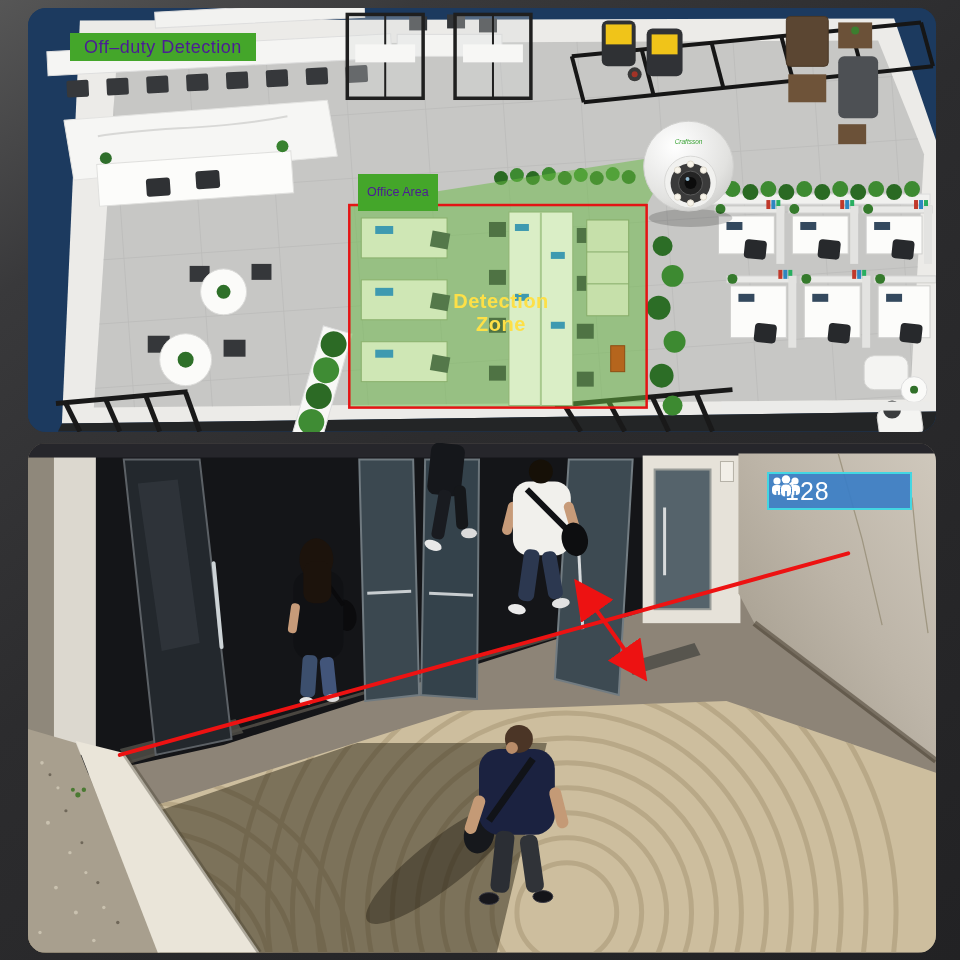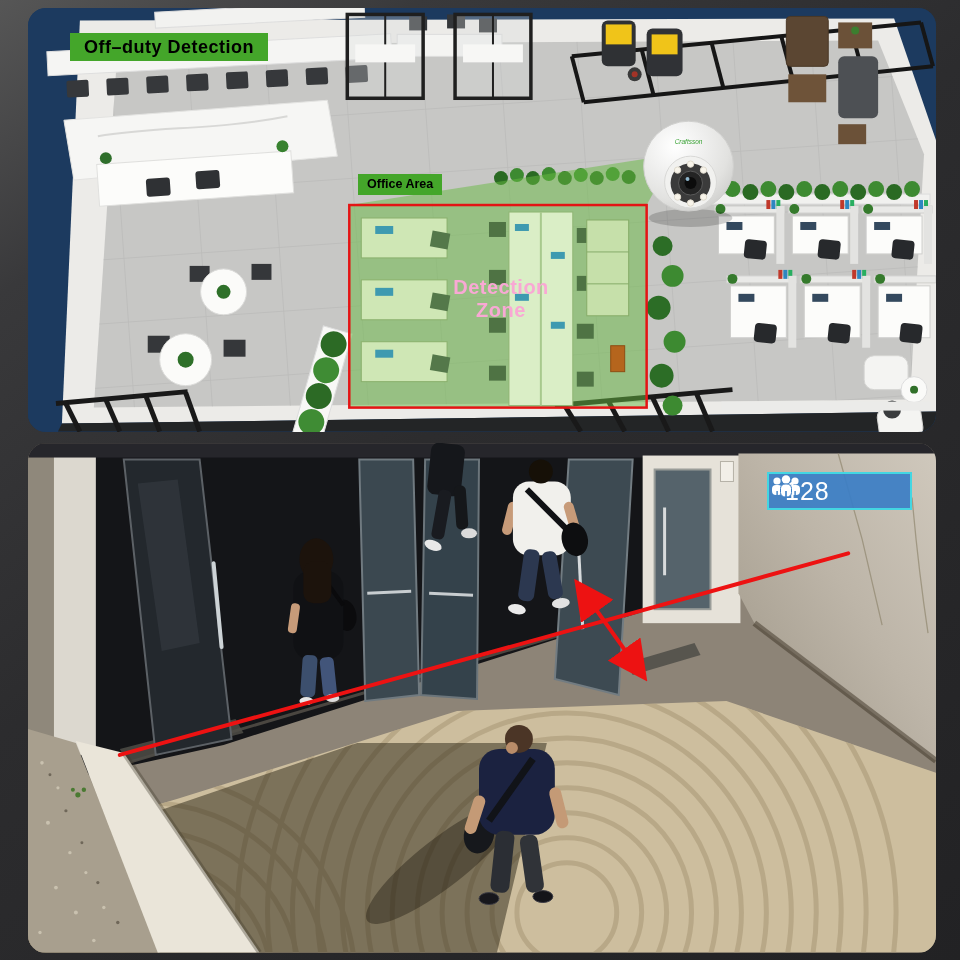--- a/index.html
+++ b/index.html
@@ -3,27 +3,27 @@
 <meta charset="utf-8">
 <style>
   html,body{margin:0;padding:0;background:#232325;}
   .stage{position:relative;width:960px;height:960px;overflow:hidden;
          background:linear-gradient(145deg,#565656 0%,#39393b 18%,#2c2c2e 45%,#222224 100%);
          font-family:"Liberation Sans",sans-serif;}
   .card{position:absolute;left:28px;width:908px;border-radius:18px;overflow:hidden;}
   .card-top{top:8px;height:424px;background:#1c3a5f;}
   .card-bottom{top:443px;height:510px;background:#141518;}
   .card svg{position:absolute;left:0;top:0;}
-  .badge{position:absolute;background:#44a62a;color:#000000;font-weight:700;white-space:nowrap;}
+  .badge{position:absolute;background:#44a62a;color:#4c1d95;font-weight:400;white-space:nowrap;}
   .badge-lg{height:28px;line-height:28px;padding:0 14px;font-size:18px;letter-spacing:.5px;}
-  .badge-sm{height:21px;line-height:21px;padding:0 9px;font-size:12.5px;}
+  .badge-sm{height:21px;line-height:21px;padding:8px 9px;font-size:12.5px;}
   .offduty-badge{left:42px;top:25px;}
   .officearea-badge{left:330px;top:166px;}
   .counting-badge{left:35px;top:19px;}
-  .zone-label{position:absolute;left:398px;top:268px;width:150px;color:#f9a8d4;
+  .zone-label{position:absolute;left:398px;top:282px;width:150px;color:#fde047;
               font-size:20px;font-weight:700;letter-spacing:.5px;text-align:center;}
   .counter-badge{position:absolute;left:739px;top:29px;width:145px;height:38px;
                  background:rgba(59,126,197,.92);border:2px solid #43d6e2;box-sizing:border-box;
                  display:flex;align-items:center;justify-content:space-between;padding:0 16px;}
   .counter-badge .val{color:#fff;font-size:25px;font-weight:500;letter-spacing:1px;}
 </style>
 </head>
 <body>
 
 <div class="stage">

